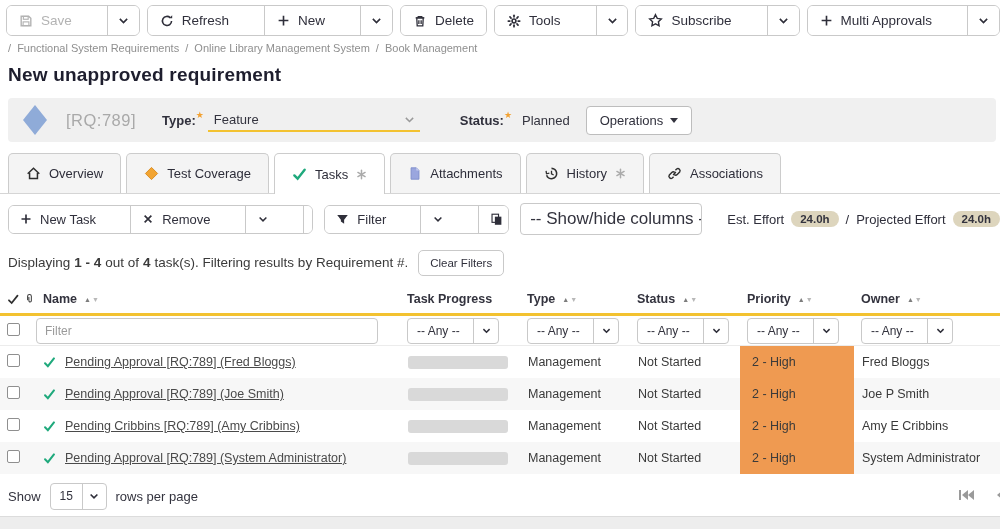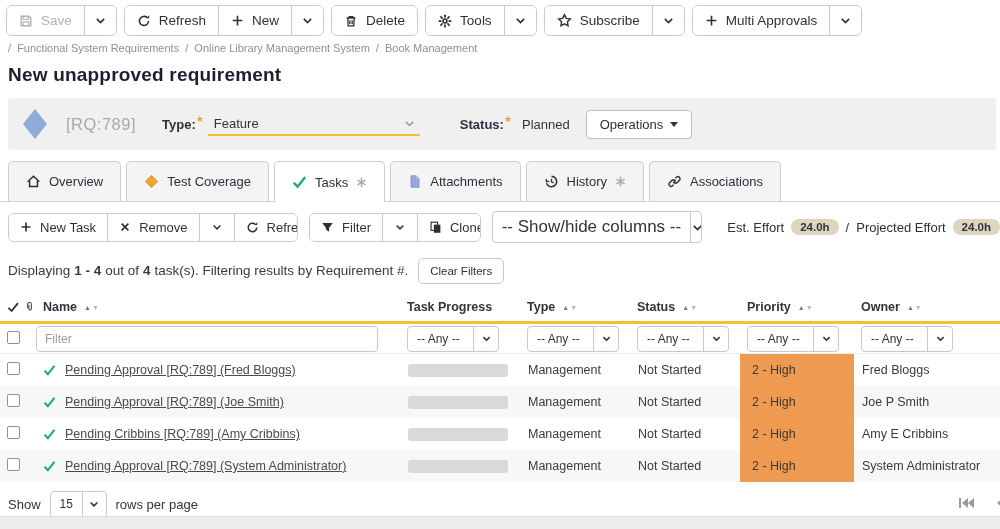--- a/index.html
+++ b/index.html
@@ -3,34 +3,34 @@
 <meta charset="utf-8">
 <style>
   * { box-sizing: border-box; margin: 0; padding: 0; }
   html,body { width:1000px; height:529px; overflow:hidden; background:#fff;
     font-family:"Liberation Sans", sans-serif; color:#33333e; position:relative; }
 
   svg { display:block; }
 
   
   .toolbar { display:flex; gap:7px; margin:5px 0 0 6px; white-space:nowrap; }
-  .grp { display:inline-flex; border:1px solid #c9c9c9; border-radius:6px; background:#fff; overflow:hidden; }
+  .grp { display:inline-flex; border:1px solid #c9c9c9; border-radius:6px; background:#fff; overflow:hidden;gap:23px; }
   .btn { display:flex; align-items:center; gap:8px; padding:7px 12px; font-size:13.5px;
          color:#30303c; background:#fff; cursor:pointer; }
   .grp .btn + .btn { border-left:1px solid #c9c9c9; }
   .btn.split { padding:7px 9px; }
   .btn.disabled { color:#b3b3b3; }
 
   
   .crumbs { margin:6px 0 0 8px; font-size:11px; color:#8f8f8f; }
   .crumbs span { margin-right:3px; }
   .title { margin:10px 0 0 8px; font-size:19px; font-weight:bold; color:#1e1e2e; letter-spacing:.2px; }
 
   
-  .reqbar { margin:12px 4px 0 8px; height:52px; background:#f0f0f0; border-radius:4px;
+  .reqbar { margin:12px 4px 0 8px; height:44px; background:#f0f0f0; border-radius:4px;
             display:flex; align-items:center; padding:0 14px; }
   .req-id { color:#a9a9a9; font-size:16.5px; letter-spacing:.5px; margin:0 26px 0 18px; }
   .lbl { font-weight:bold; font-size:13px; color:#30303c; }
   .req-star { color:#f2a131; font-size:9px; position:relative; top:-5px; margin-right:4px; }
   .inline-select { display:flex; align-items:center; justify-content:space-between; width:212px;
                    border-bottom:2px solid #f3c230; padding:3px 4px 3px 6px; margin-right:40px; font-size:13px; }
   .status-val { font-size:13px; margin:0 16px 0 6px; }
   .ops-btn { display:flex; align-items:center; gap:7px; background:#fff; border:1px solid #bdbdbd;
              border-radius:4px; padding:6px 13px; font-size:13px; color:#30303c; cursor:pointer; }
   .caret { width:0; height:0; border-left:4px solid transparent; border-right:4px solid transparent;

